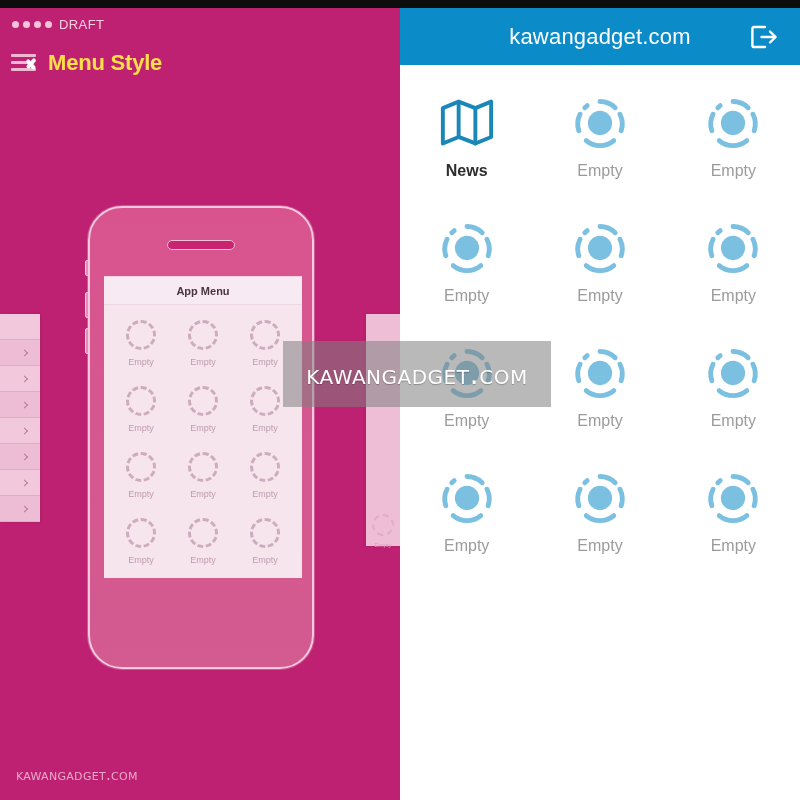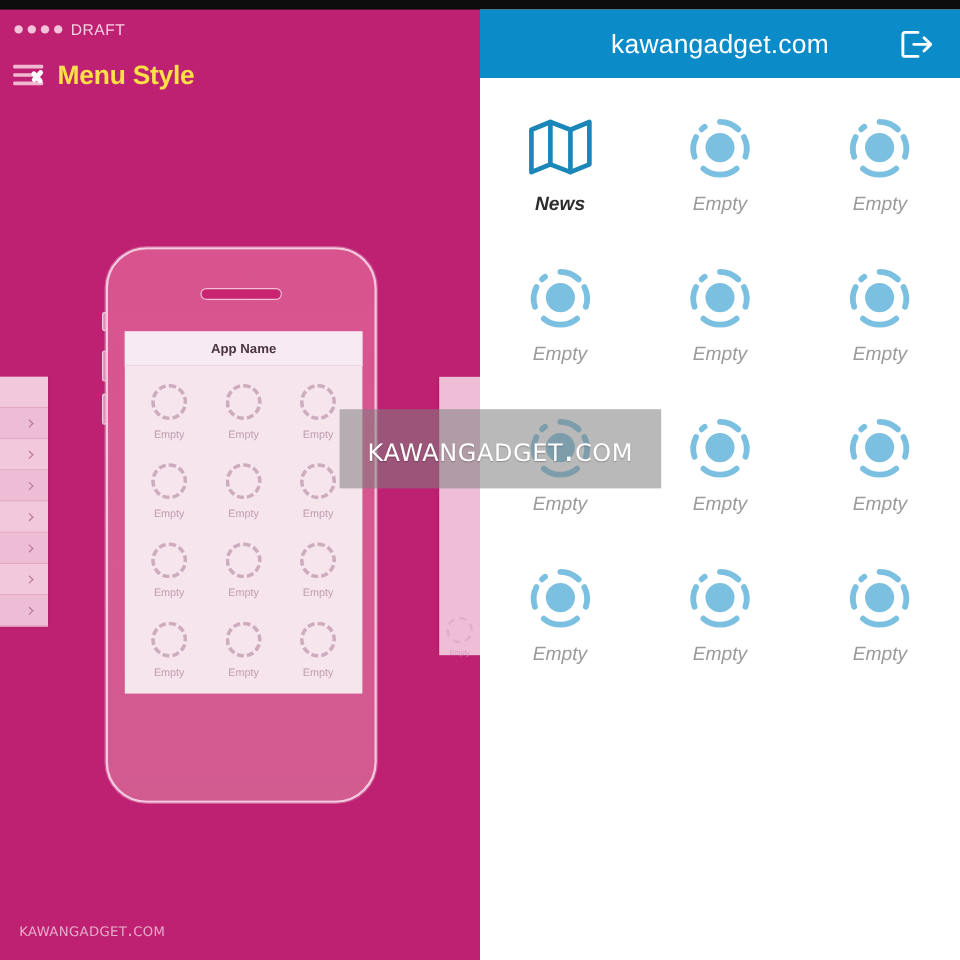--- a/index.html
+++ b/index.html
@@ -258,21 +258,20 @@
   }
   .menu-cell .icon-wrap {
     width: 62px; height: 62px;
     display: flex; align-items: center; justify-content: center;
   }
   .menu-cell .cell-label {
     margin-top: 8px;
     font-size: 16px;
     color: #9b9b9b;
     font-weight: 400;
-    font-style: italic;
   }
   .menu-cell.filled .cell-label {
     color: #2d2d2d;
     font-weight: 700;
   }
 
   
   .watermark-center {
     position: absolute;
     left: 283px; top: 341px;
@@ -362,21 +361,21 @@
       <span class="strip-label">Empty</span>
     </div>
 
     <div class="phone">
       <i class="btn-side s1"></i>
       <i class="btn-side s2"></i>
       <i class="btn-side s3"></i>
       <i class="speaker"></i>
 
       <div class="screen">
-        <div class="screen-title">App Name</div>
+        <div class="screen-title">App Menu</div>
         <div class="phone-grid">
           <div class="phone-cell">
             <i class="ring-dashed"></i>
             <span class="cell-label">Empty</span>
           </div>
           <div class="phone-cell">
             <i class="ring-dashed"></i>
             <span class="cell-label">Empty</span>
           </div>
           <div class="phone-cell">

